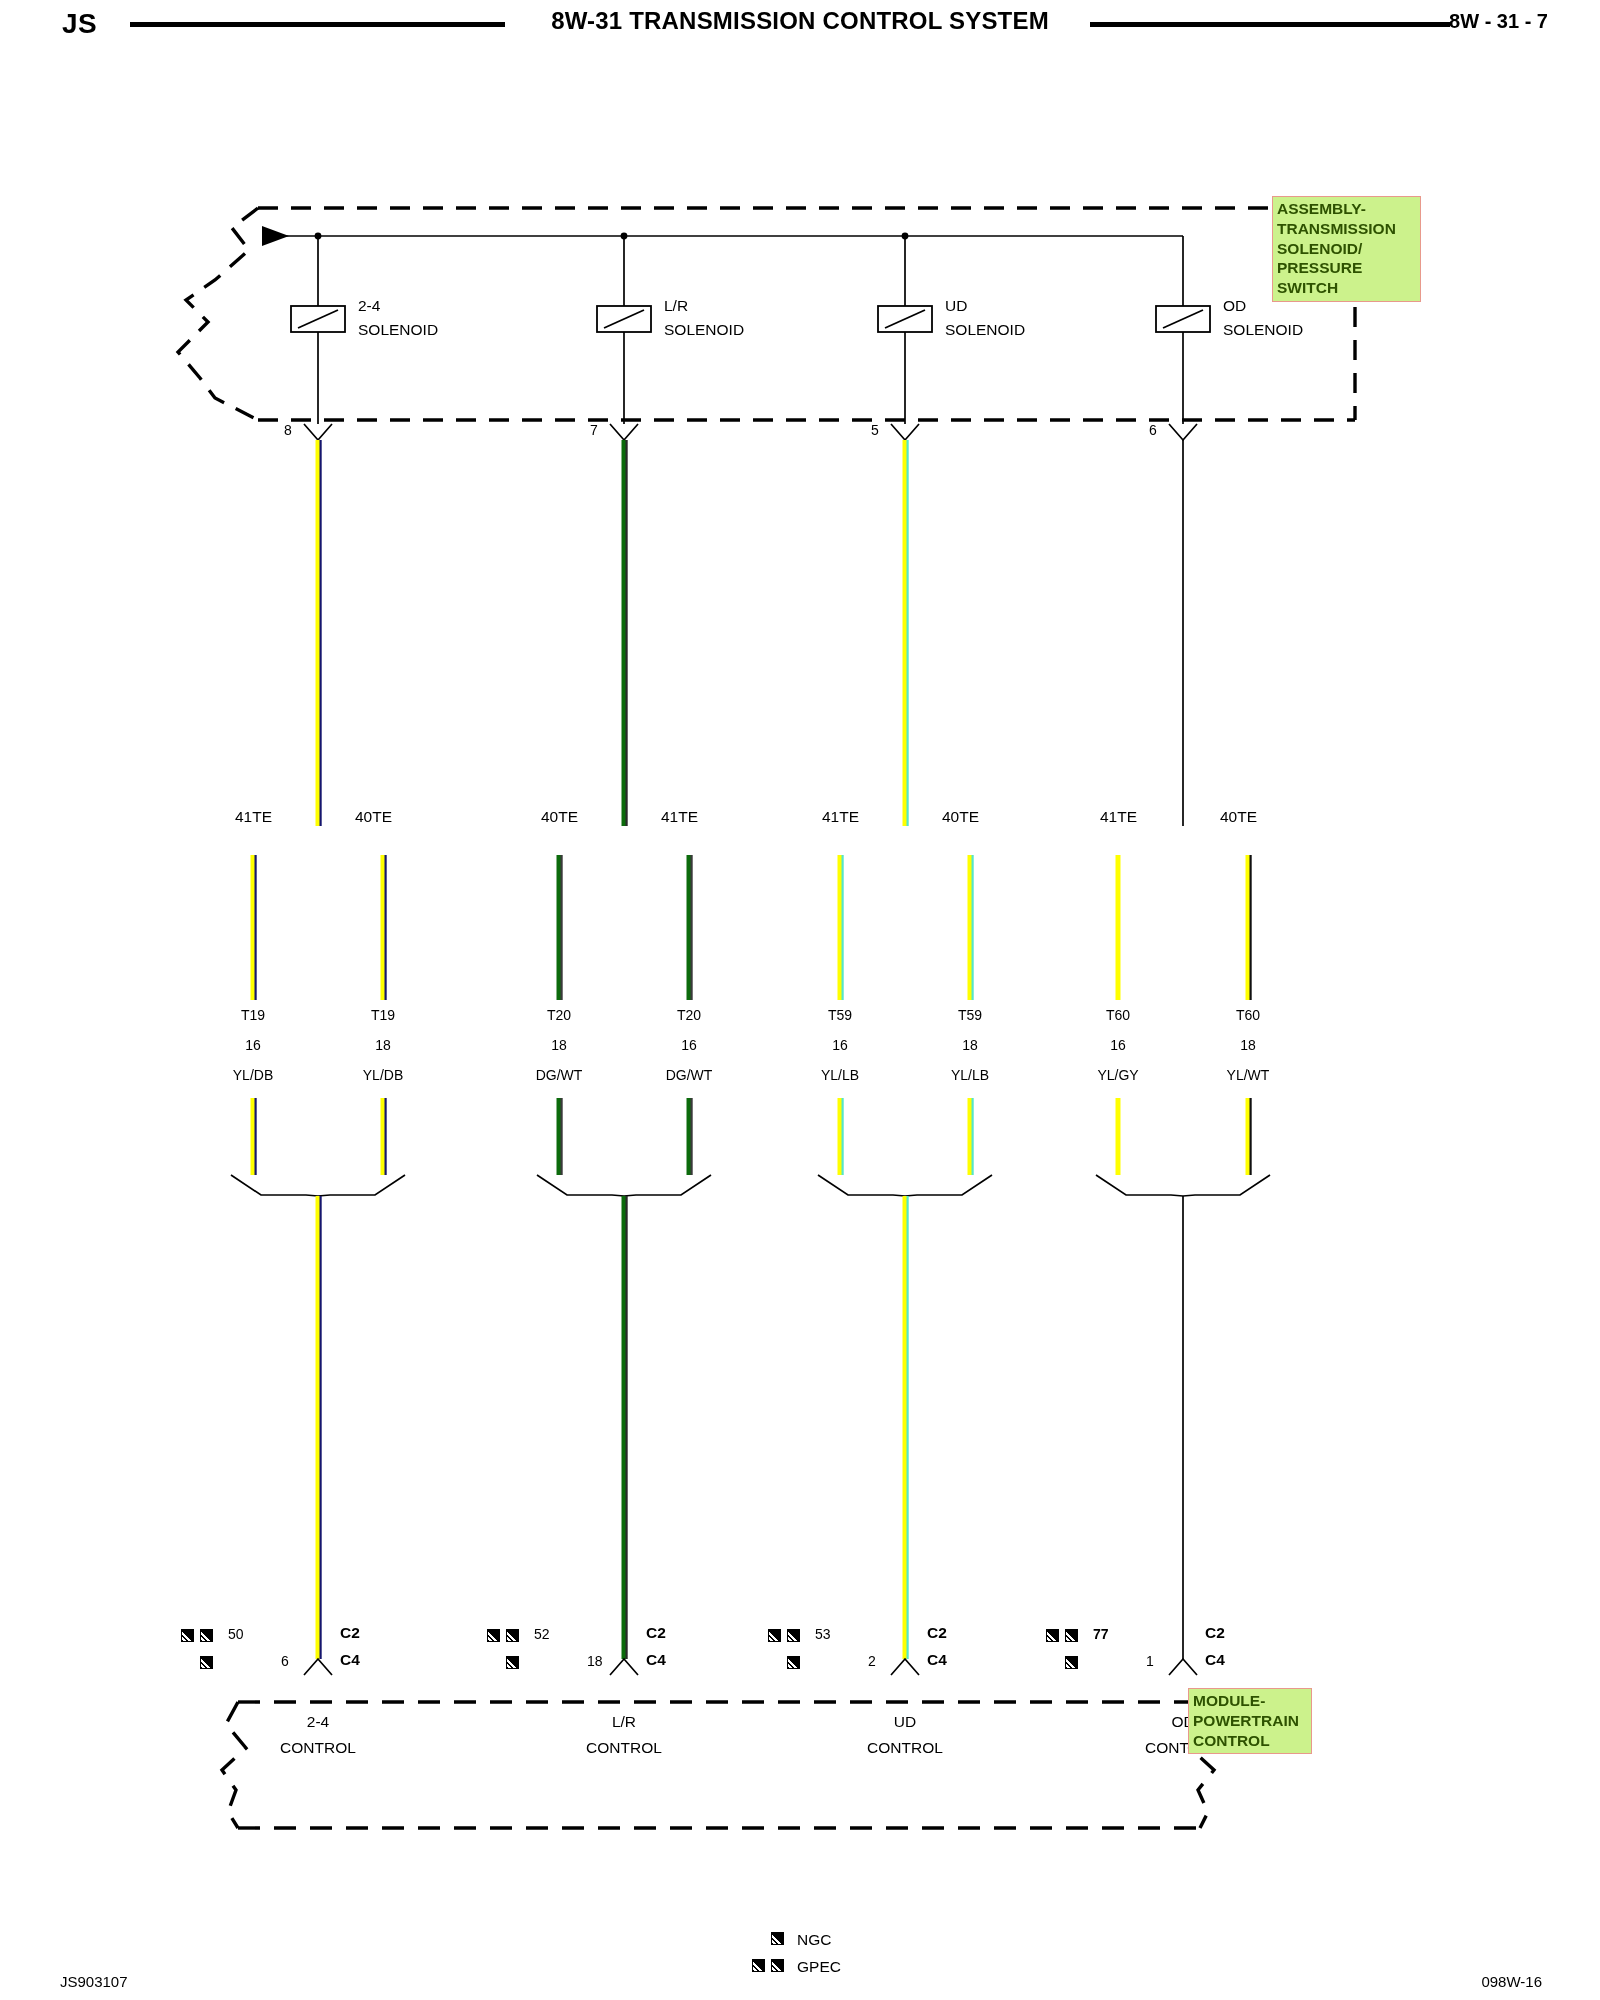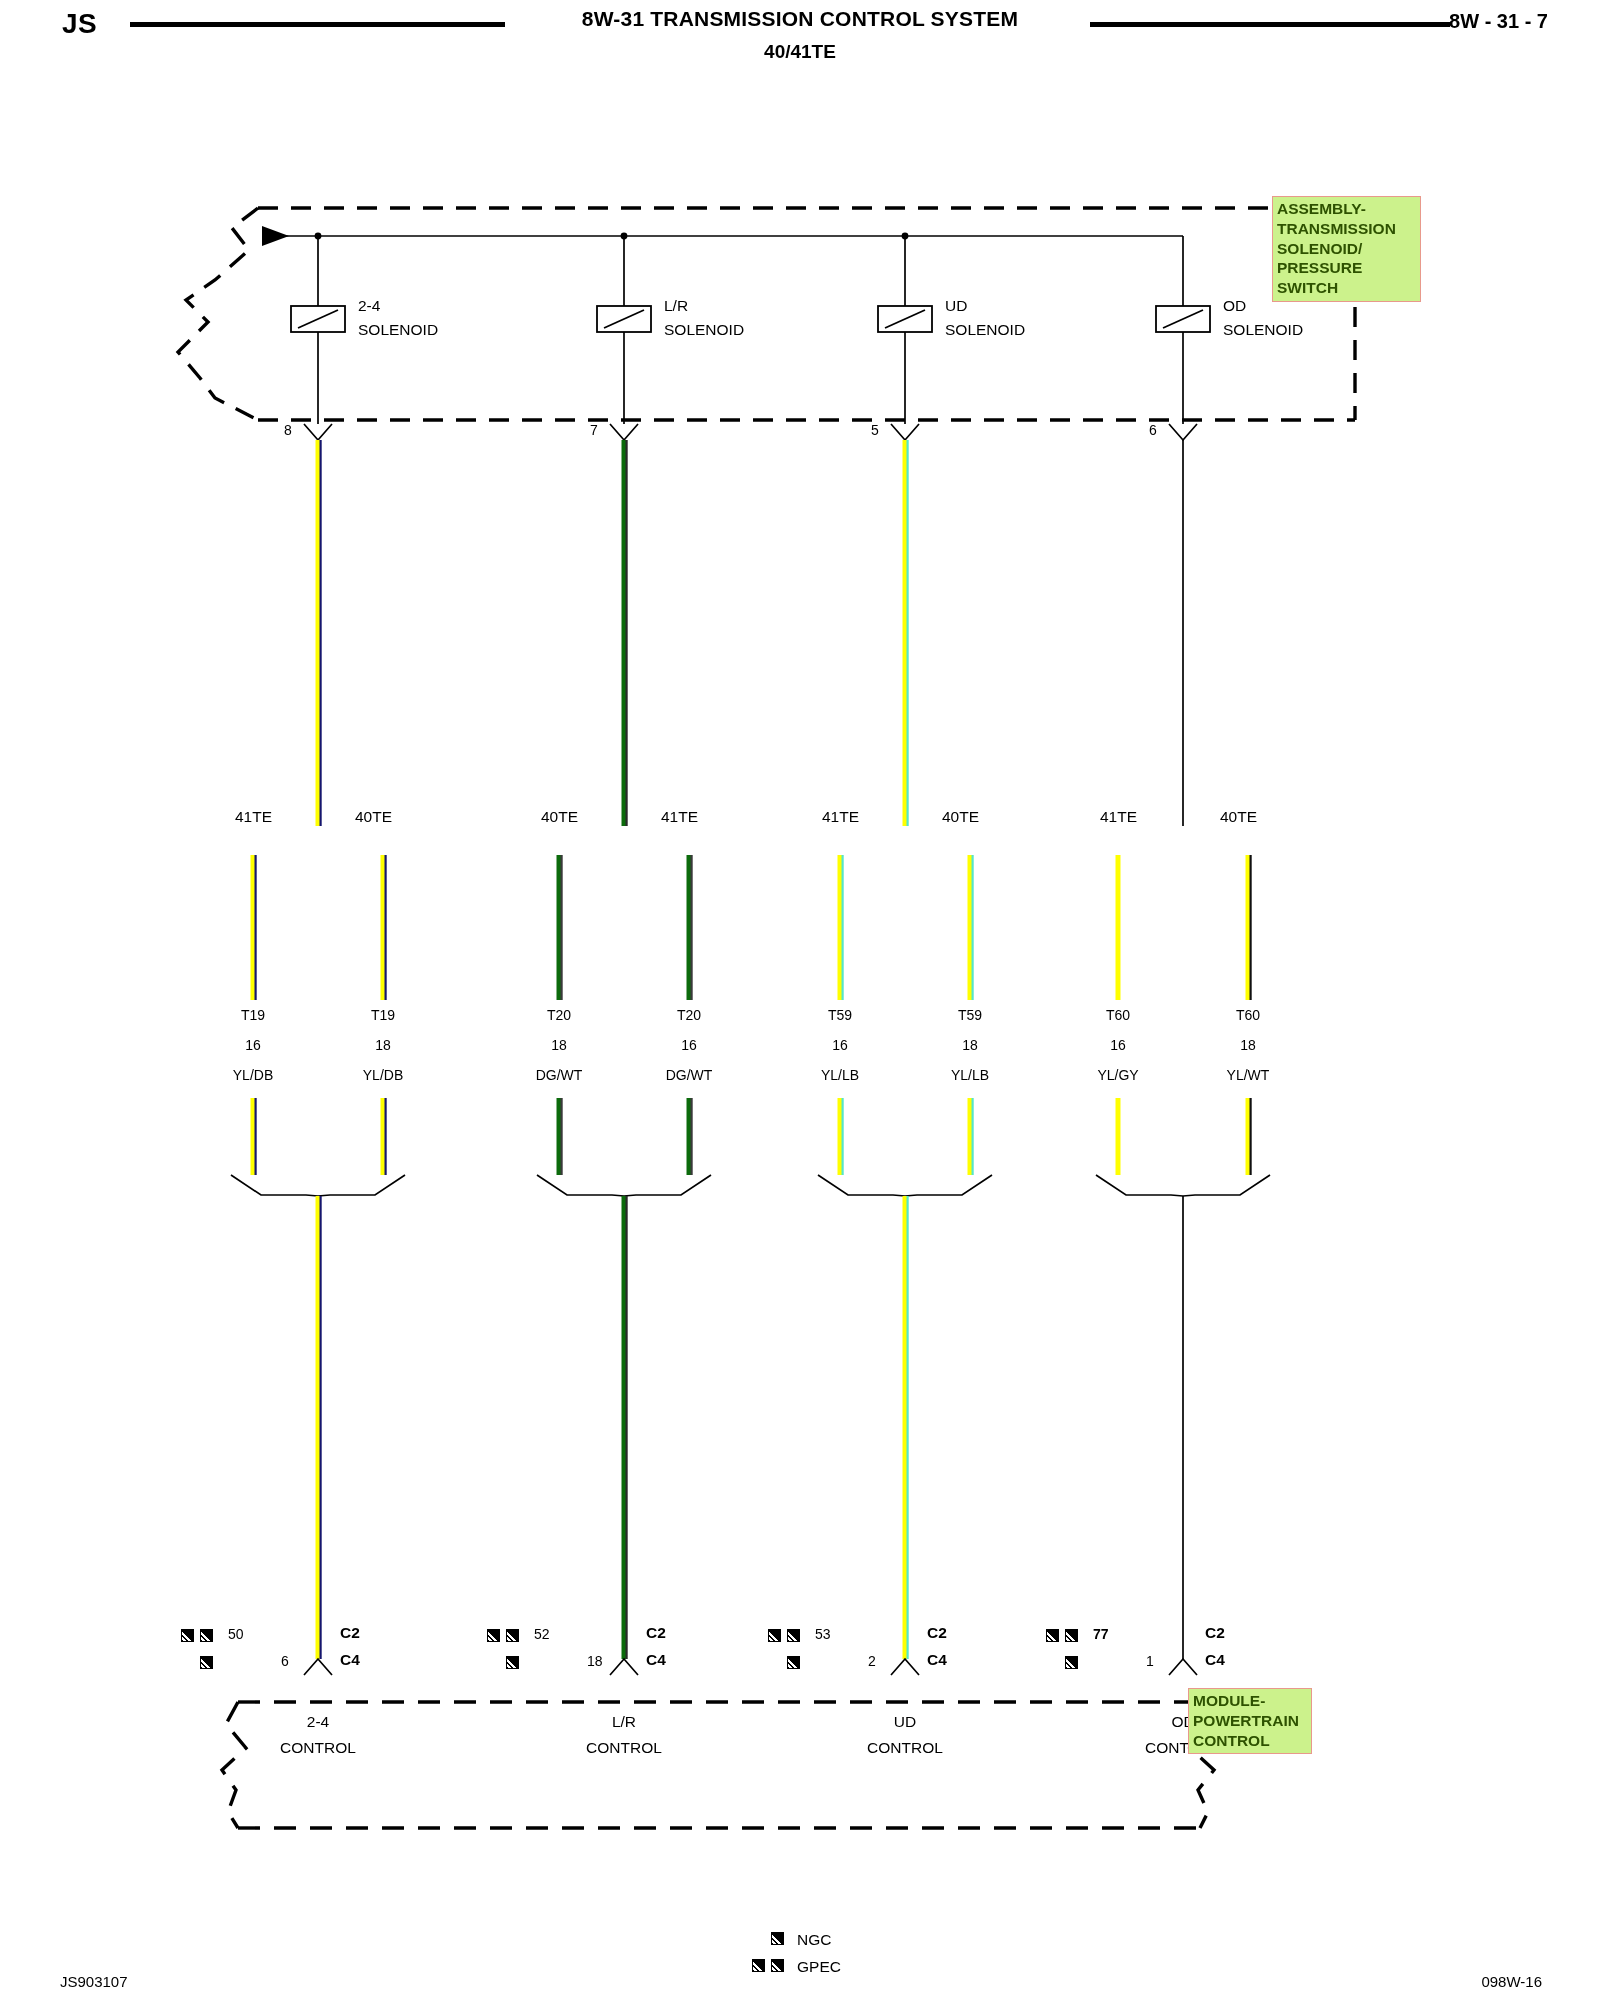--- a/index.html
+++ b/index.html
@@ -33,21 +33,21 @@
     font-size: 20px; font-weight: bold;
     white-space: nowrap;
   }
   .hdr-rule { position: absolute; height: 5px; background: #000; top: 22px; }
   .hdr-rule.left  { left: 130px;  width: 375px; }
   .hdr-rule.right { left: 1090px; width: 360px; }
   .hdr-title {
     position: absolute;
     left: 0; right: 0; top: 7px;
     text-align: center;
-    font-size: 21px; font-weight: bold;
+    font-size: 24px; font-weight: bold;
     letter-spacing: .2px;
   }
   .hdr-sub {
     position: absolute;
     left: 0; right: 0; top: 41px;
     text-align: center;
     font-size: 19px; font-weight: bold;
   }
 
   
@@ -115,21 +115,20 @@
   .ftr.left  { left: 60px; }
   .ftr.right { right: 58px; }
 </style>
 </head>
 <body>
 
 <div id="page-header">
   <div class="hdr-left">JS</div>
   <div class="hdr-rule left"></div>
   <div class="hdr-title">8W-31 TRANSMISSION CONTROL SYSTEM</div>
-  <div class="hdr-sub">40/41TE</div>
   <div class="hdr-rule right"></div>
   <div class="hdr-right">8W - 31 - 7</div>
 </div>
 
 <div id="schematic">
   <svg id="svg-layer" width="1600" height="2000">
       <line x1="258" y1="208" x2="1355" y2="208" stroke="#000" stroke-width="3.4" stroke-linecap="butt" stroke-dasharray="20 13"></line>
       <line x1="258" y1="420" x2="1355" y2="420" stroke="#000" stroke-width="3.4" stroke-linecap="butt" stroke-dasharray="20 13"></line>
       <line x1="1355" y1="208" x2="1355" y2="420" stroke="#000" stroke-width="3.4" stroke-linecap="butt" stroke-dasharray="20 13"></line>
       <path d="M 258,208 L 232,228 L 249,250 L 215,280 L 186,300 L 208,322 L 178,352 L 200,378 L 215,398 L 258,420" stroke="#000" stroke-width="3.4" fill="none" stroke-linejoin="miter" stroke-linecap="butt" stroke-dasharray="20 13"></path>

